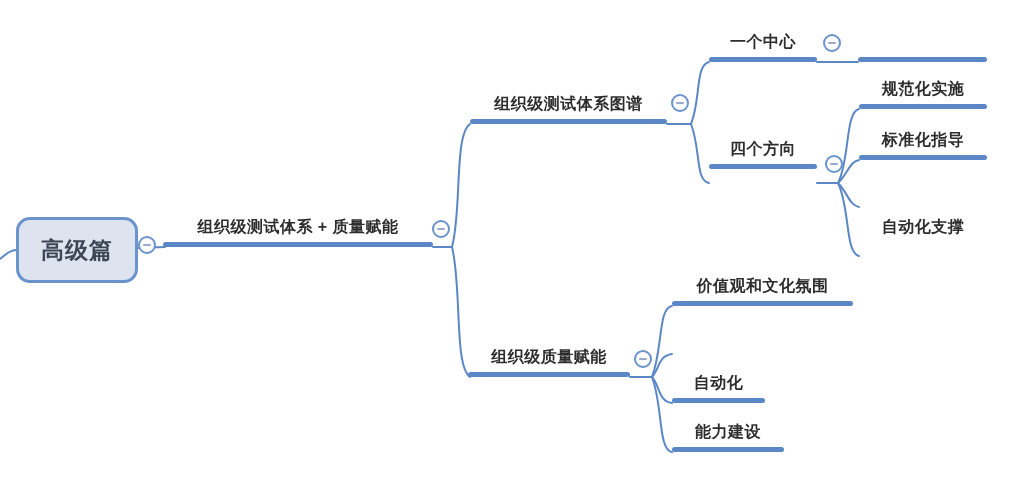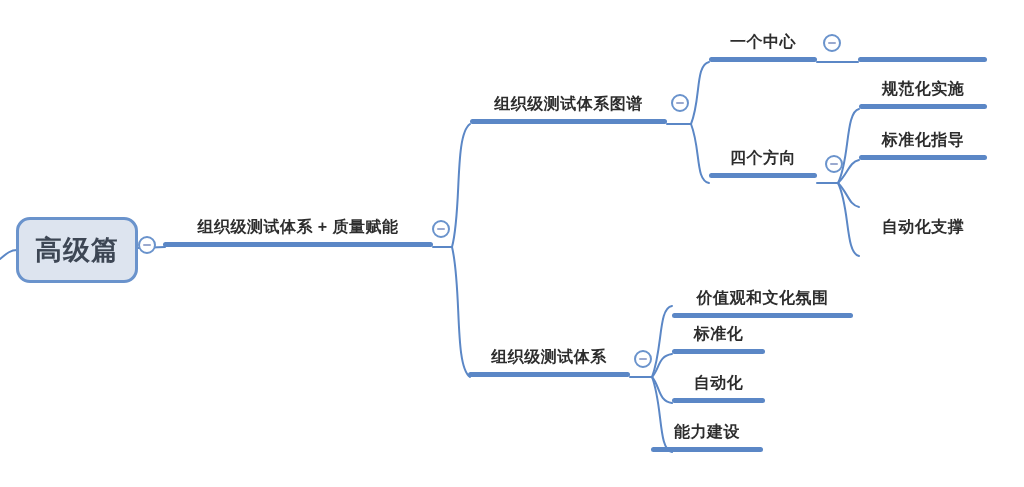--- a/index.html
+++ b/index.html
@@ -55,21 +55,21 @@
     width: 122px; height: 66px;
     box-sizing: border-box;
     background: #dde4ef;
     border: 3px solid #6a93cc;
     border-radius: 14px;
     display: flex;
     align-items: center;
     justify-content: center;
   }
   .root-label {
-    font-size: 27px;
+    font-size: 23px;
     font-weight: bold;
     color: #3d4654;
     letter-spacing: 1px;
   }
   .collapse-btn {
     position: absolute;
     width: 18px; height: 18px;
     box-sizing: border-box;
     background: #ffffff;
     border: 2px solid #6a93cc;
@@ -135,21 +135,21 @@
 
   <div class="node" style="left:709px; top:28px; width:108px;">
     <span class="node-label">一个中心</span>
     <div class="node-underline"></div>
   </div>
 
   <div class="node" style="left:858px; top:28px; width:129px;">
     <div class="node-underline"></div>
   </div>
 
-  <div class="node" style="left:709px; top:144px; width:108px;">
+  <div class="node" style="left:709px; top:135px; width:108px;">
     <span class="node-label">四个方向</span>
     <div class="node-underline"></div>
   </div>
 
   <div class="node" style="left:859px; top:75px; width:128px;">
     <span class="node-label">规范化实施</span>
     <div class="node-underline"></div>
   </div>
 
   <div class="node" style="left:859px; top:126px; width:128px;">
@@ -157,40 +157,36 @@
     <div class="node-underline"></div>
   </div>
 
 
   <div class="node" style="left:859px; top:222px; width:128px;gap:14px;">
     <span class="node-label">自动化支撑</span>
     <div class="node-underline"></div>
   </div>
 
   <div class="node" style="left:468px; top:343px; width:162px;">
-    <span class="node-label">组织级测试体系</span>
-    <div class="node-underline"></div>
-  </div>
-
-  <div class="node" style="left:672px; top:272px; width:181px;margin-top:12px;">
+    <span class="node-label">组织级质量赋能</span>
+    <div class="node-underline"></div>
+  </div>
+
+  <div class="node" style="left:672px; top:272px; width:181px;">
     <span class="node-label">价值观和文化氛围</span>
     <div class="node-underline"></div>
   </div>
 
-  <div class="node" style="left:672px; top:320px; width:93px;">
-    <span class="node-label">标准化</span>
-    <div class="node-underline"></div>
-  </div>
 
   <div class="node" style="left:672px; top:369px; width:93px;">
     <span class="node-label">自动化</span>
     <div class="node-underline"></div>
   </div>
 
-  <div class="node" style="left:651px; top:418px; width:112px;text-align:right;">
+  <div class="node" style="left:672px; top:418px; width:112px;text-align:right;">
     <span class="node-label">能力建设</span>
     <div class="node-underline"></div>
   </div>
 
   <div class="collapse-btn" style="left:138px; top:236px;">
     <div class="minus-bar"></div>
   </div>
   <div class="collapse-btn" style="left:432px; top:220px;">
     <div class="minus-bar"></div>
   </div>

